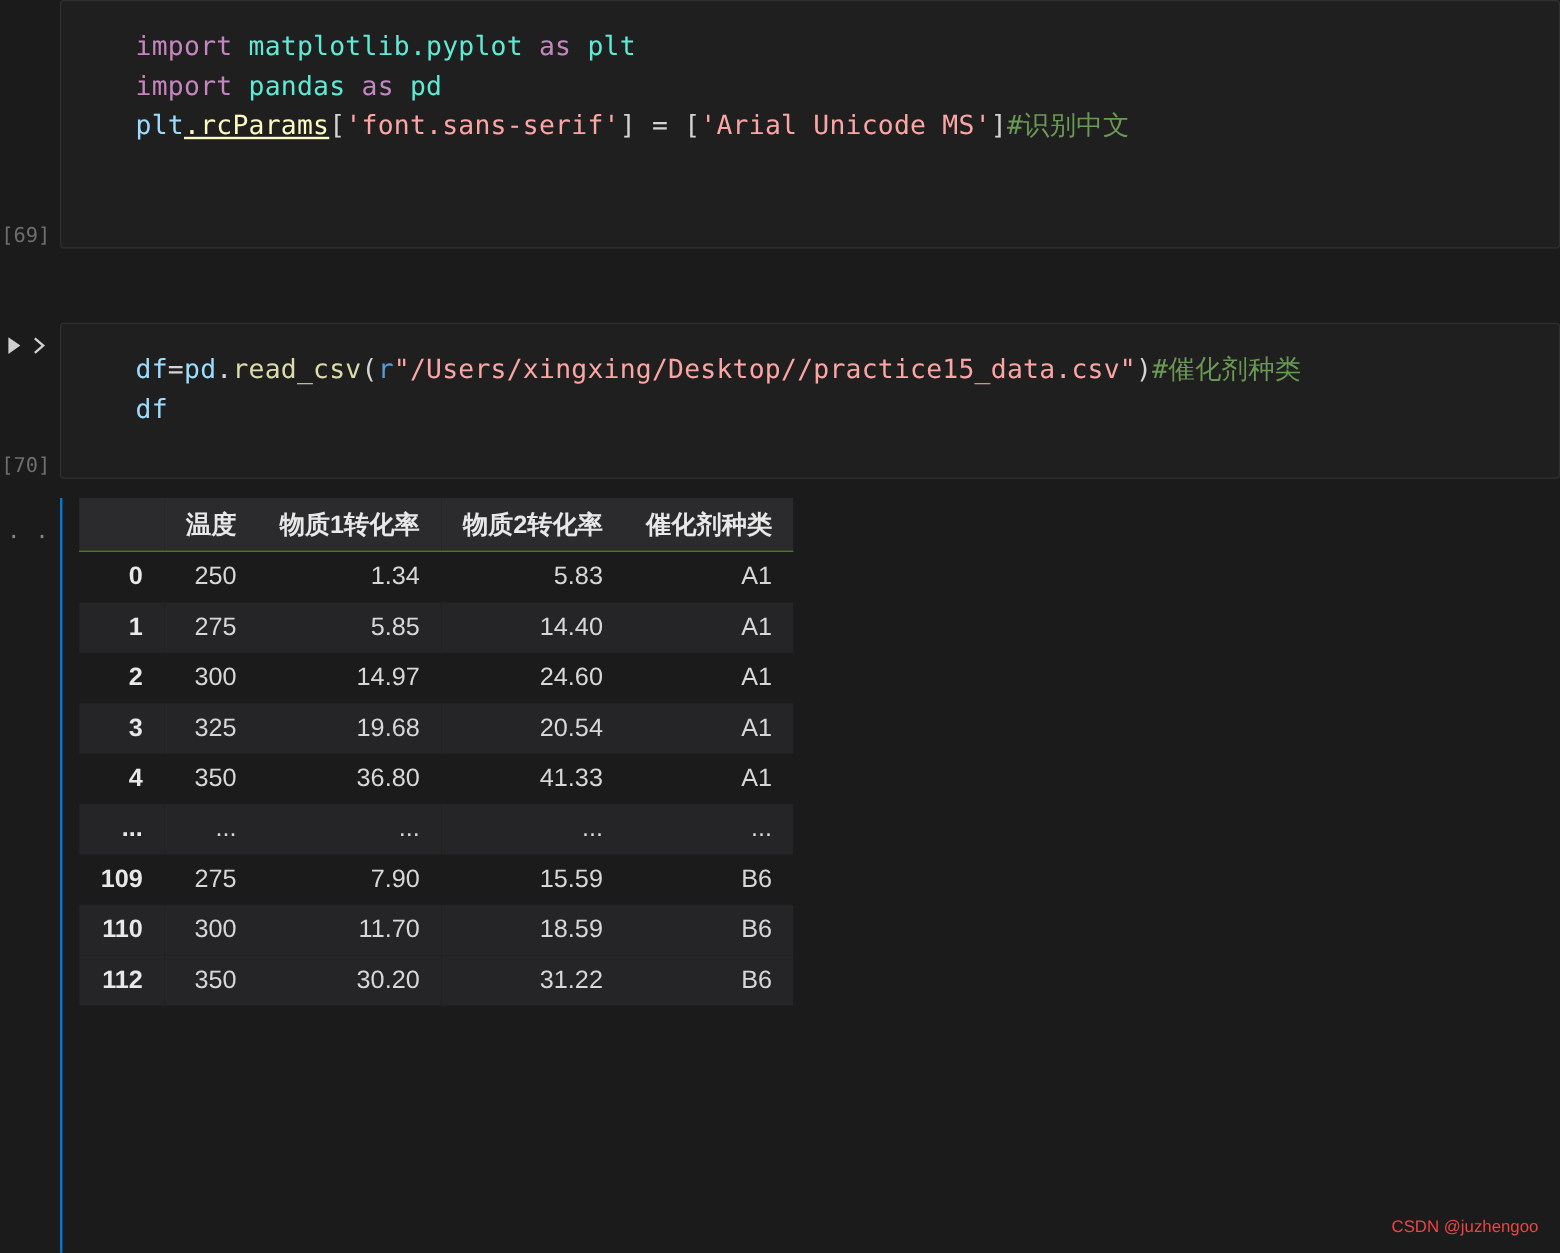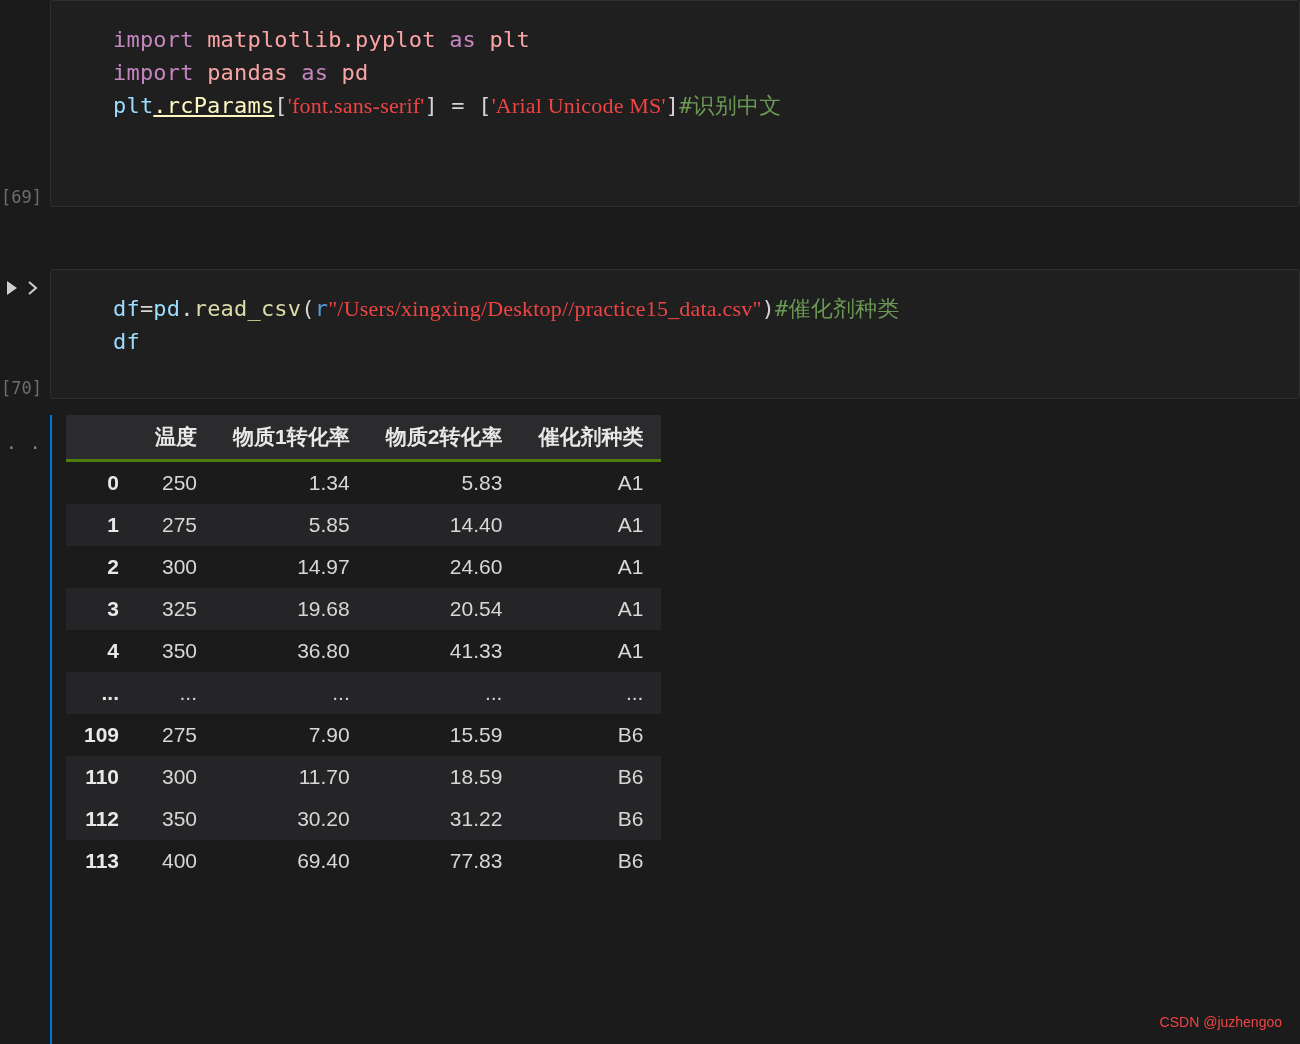--- a/index.html
+++ b/index.html
@@ -34,25 +34,25 @@
     white-space:pre;
     font-size:22px;
     line-height:33px;
     letter-spacing:0.2px;
   }
   #cell1{ top:0;   height:205px; }
   #cell2{ top:269px; height:128px; }
 
   
   .kw   { color:#c586c0; }   
-  .mod  { color:#fca5a5; }   
+  .mod  { color:#5eead4; }   
   .var  { color:#9cdcfe; }   
   .attr { color:#fef9c3;text-decoration:underline; }   
   .fn   { color:#dcdcaa; }   
-  .str  { color:#ef4444;font-family:Liberation Serif, serif; }   
+  .str  { color:#fca5a5; }   
   .cmt  { color:#6a9955; }   
   .pun  { color:#d4d4d4; }   
   .rkw  { color:#569cd6; }   
 
   
   .output{
     position:absolute;
     left:50px; right:0; top:415px; bottom:0;
     border-left:2px solid #0078d4;
     padding:0 0 0 14px;
@@ -62,21 +62,21 @@
     border-collapse:collapse;
     font-size:21px;
     color:#d7d7d7;
   }
   .df-table th{
     background:#2b2b2d;
     font-weight:600;
     color:#e8e8e8;
     padding:8px 18px;
     text-align:left;
-    border-bottom:3px solid #4d7c0f;
+    border-bottom:1px solid #4d7c0f;
     margin-top:24px;
   }
   .df-table td{
     padding:9px 18px;
     text-align:right;
   }
   .df-table tr.odd  td{ background:transparent; }
   .df-table tr.even td{ background:#252527; }
   .df-table td.idx, .df-table th.idx{
     font-weight:600;
@@ -204,24 +204,17 @@
           <td>18.59</td>
           <td>B6</td>
         </tr>
         <tr class="even">
           <td class="idx">112</td>
           <td>350</td>
           <td>30.20</td>
           <td>31.22</td>
           <td>B6</td>
         </tr>
-        <tr class="odd">
-          <td class="idx">113</td>
-          <td>400</td>
-          <td>69.40</td>
-          <td>77.83</td>
-          <td>B6</td>
-        </tr>
       </tbody>
   </table>
 </div>
 
 <div class="watermark">CSDN @juzhengoo</div>
 
 </body></html>

